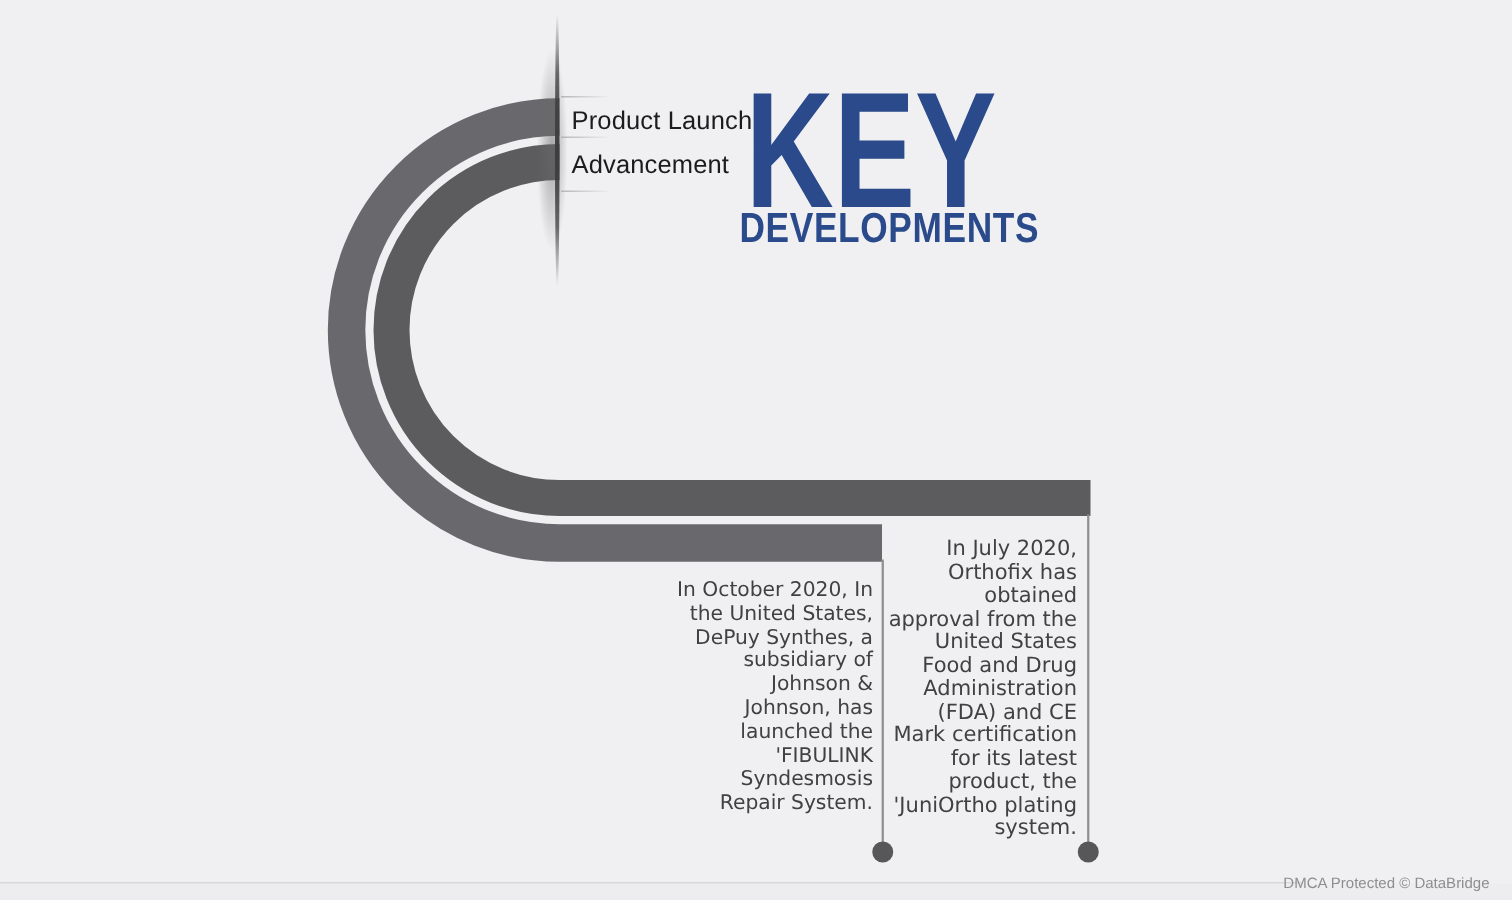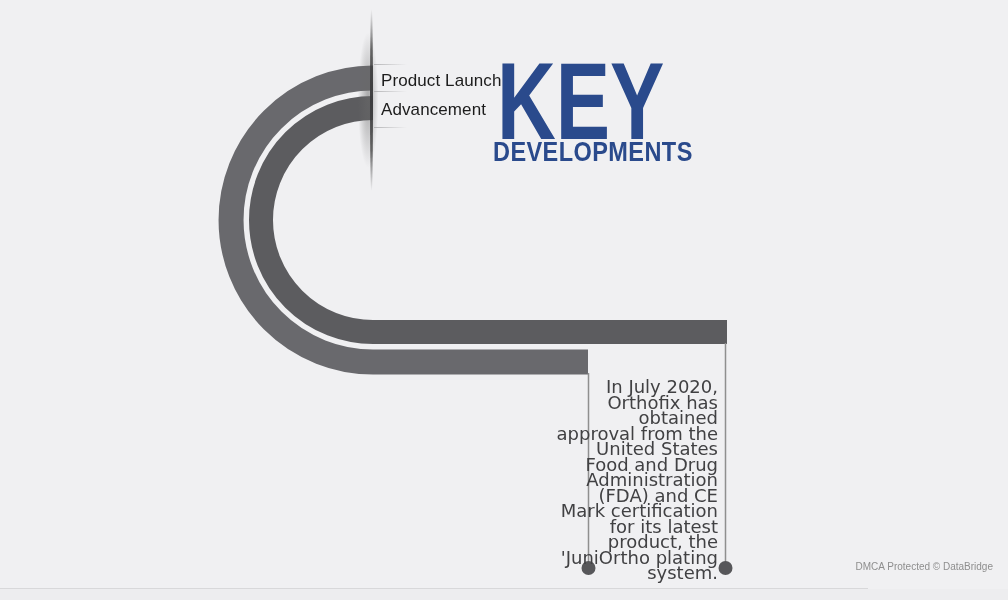--- a/index.html
+++ b/index.html
@@ -63,27 +63,27 @@
   }
 
   
   .event-text {
     font-family: "DejaVu Sans", sans-serif;
     color: #414143;
     text-align: right;
     white-space: pre-line;
   }
   .event-october { right: 426px; top: 386px; width: 170px; font-size: 13.5px; line-height: 15.8px; }
-  .event-july    { right: 290px; top: 379px; width: 170px; font-size: 18px; line-height: 15.5px; }
+  .event-july    { right: 290px; top: 359px; width: 170px; font-size: 14px; line-height: 15.5px; }
 
   
   .bottom-strip { left:0; top: 589px; width: 1008px; height: 11px; background: #ededef; }
   .footer-line  { left:0; top: 588px; width: 868px; height: 1px; background: #d8d8da; }
   .dmca {
-    right: 15px; top: 561px;
+    right: 15px; top: 584px;
     font-size: 10px; line-height: 12px;
     color: #8e8e8e;
     white-space: nowrap;
     text-align: center;
   }
 </style>
 </head>
 <body>
 
 <div id="stage">
@@ -109,20 +109,30 @@
   <div class="abs sep" style="top:64px"></div>
   <div class="abs sep" style="top:91px"></div>
   <div class="abs sep" style="top:127px"></div>
 
   <div class="abs legend-label" style="top:71px">Product Launch</div>
   <div class="abs legend-label" style="top:100px">Advancement</div>
 
   <div class="abs title-key">KEY</div>
   <div class="abs title-dev">DEVELOPMENTS</div>
 
+  <div class="abs event-text event-october">In October 2020, In
+the United States,
+DePuy Synthes, a
+subsidiary of
+Johnson &amp;
+Johnson, has
+launched the
+'FIBULINK
+Syndesmosis
+Repair System.</div>
   <div class="abs event-text event-july">In July 2020,
 Orthofix has
 obtained
 approval from the
 United States
 Food and Drug
 Administration
 (FDA) and CE
 Mark certification
 for its latest

